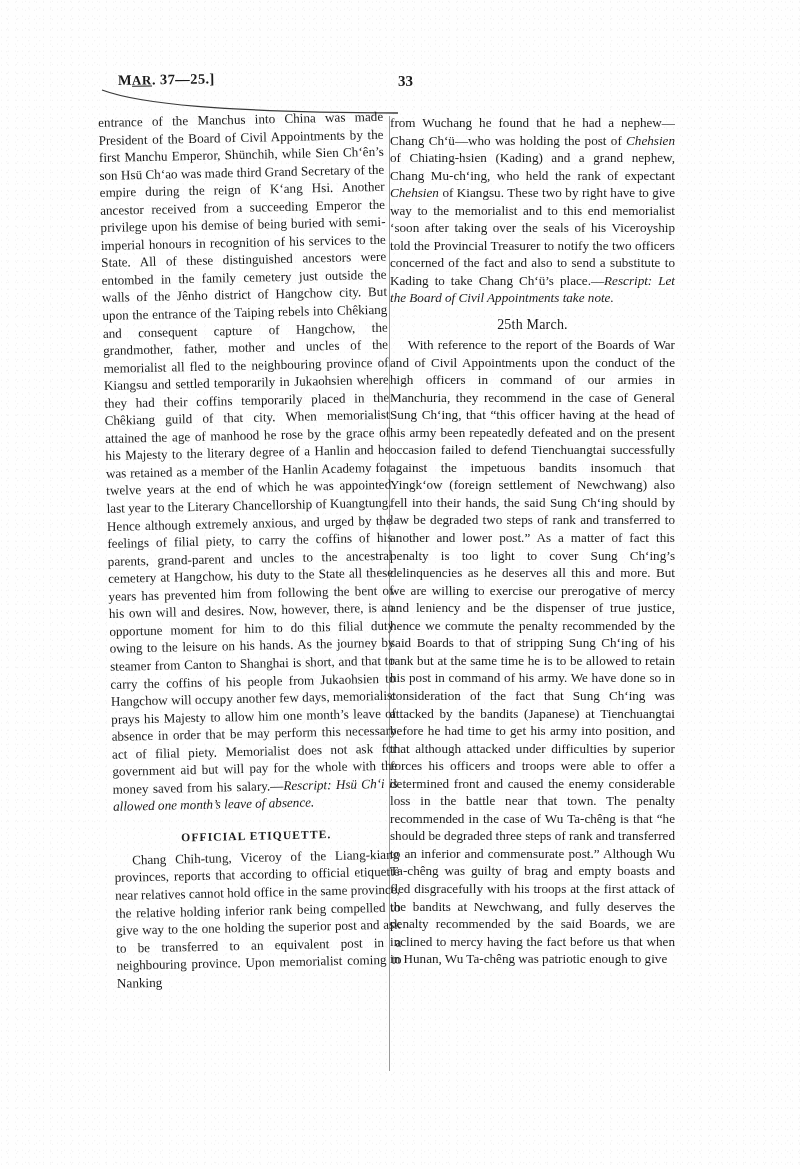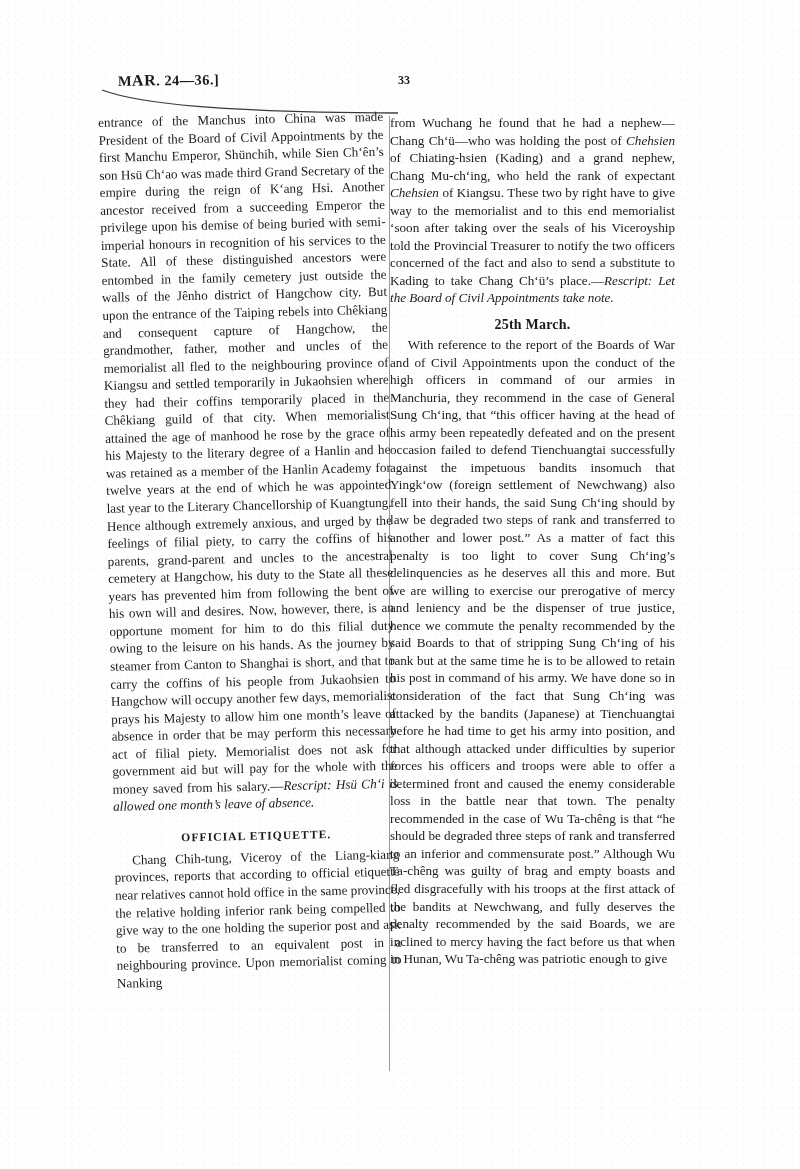--- a/index.html
+++ b/index.html
@@ -36,28 +36,29 @@
     left: 0;
     top: 0;
     font-size: 14.5px;
     font-weight: bold;
     letter-spacing: 0.4px;
     white-space: nowrap;
     transform: rotate(-0.9deg);
     transform-origin: left bottom;
   }
   .folio-left .sc {
-    font-size: 16px;
+    font-size: 13px;
     letter-spacing: 0.6px;
+    text-decoration: underline;
   }
   .folio-number {
     position: absolute;
     left: 280px;
     top: 1px;
-    font-size: 12px;
+    font-size: 15px;
     font-weight: bold;
   }
 
   
   .scan-curve {
     position: absolute;
     left: 100px;
     top: 88px;
     width: 300px;
     height: 26px;
@@ -112,21 +113,21 @@
     font-size: 11.6px;
     font-weight: bold;
     letter-spacing: 1.05px;
     text-align: center;
     text-indent: 0;
     margin: 16px 0 5px 0;
     line-height: 15px;
   }
   h2.date-head {
     font-size: 14px;
-    font-weight: bold;
+    font-weight: normal;
     letter-spacing: 0.2px;
     text-align: center;
     text-indent: 0;
     margin: 9px 0 3px 0;
     line-height: 17px;
   }
 
   
   .grain {
     position: absolute;
@@ -139,21 +140,21 @@
       radial-gradient(circle at 85% 14%, #000 0.4px, transparent 0.9px);
     background-size: 7px 7px, 11px 11px, 9px 9px;
   }
 </style>
 </head>
 <body>
 
 <div class="page">
 
   <div class="running-head">
-    <div class="folio-left"><span>M</span><span class="sc">AR</span><span>. 24—36.]</span></div>
+    <div class="folio-left"><span>M</span><span class="sc">AR</span><span>. 37—25.]</span></div>
     <div class="folio-number">33</div>
   </div>
 
   <svg class="scan-curve" viewBox="0 0 300 26" preserveAspectRatio="none" aria-hidden="true">
     <path d="M2 2 C 40 16, 120 24, 298 25" fill="none" stroke="#ararr" stroke-width="1.3" style="stroke:#3a3a3a;"></path>
   </svg>
 
   <div class="column-rule"></div>
 
   <div class="col col-left">

